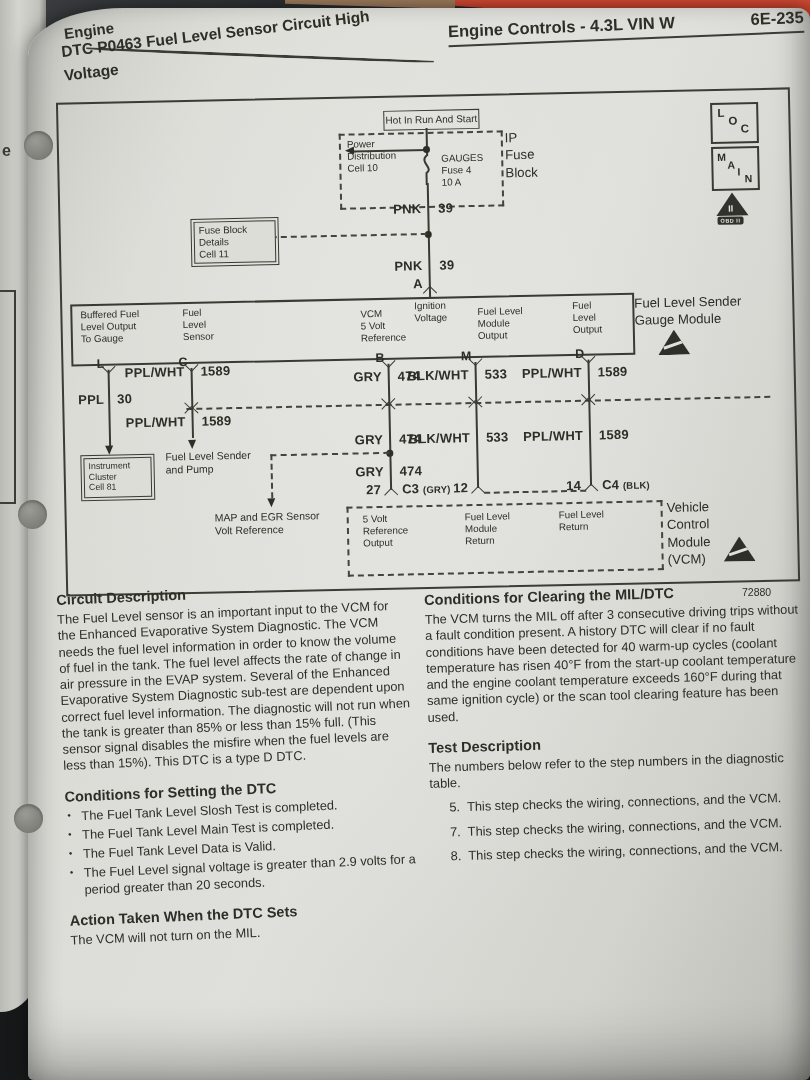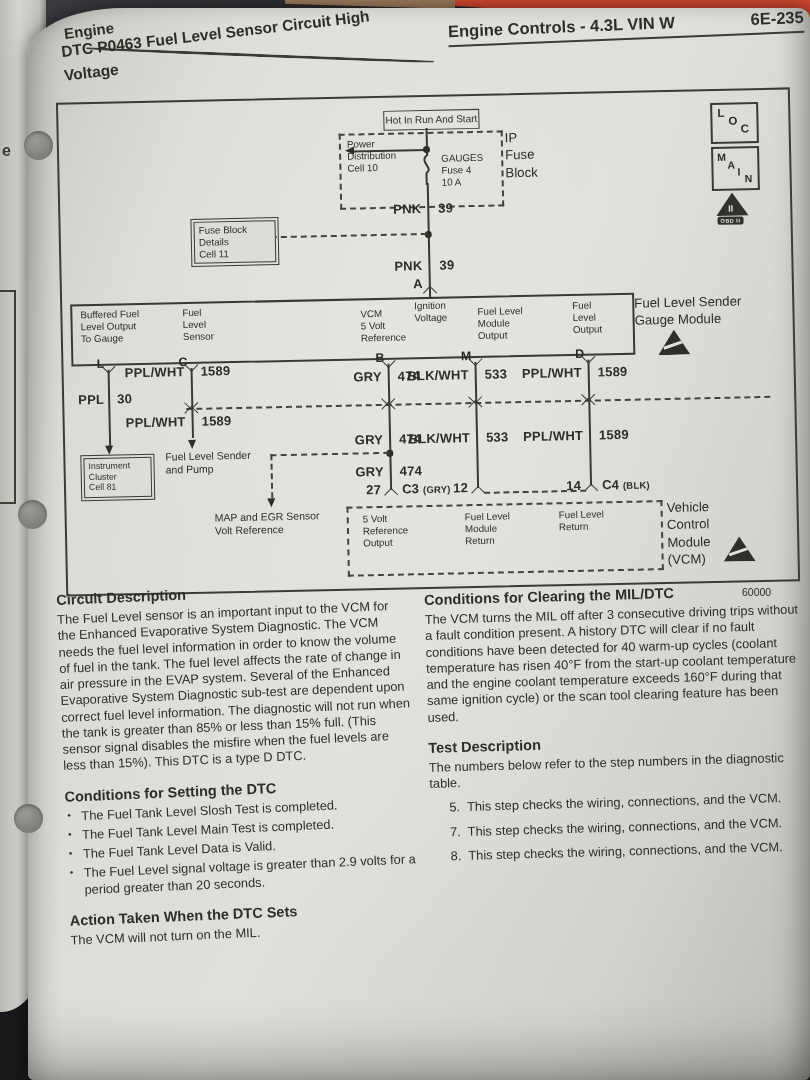--- a/index.html
+++ b/index.html
@@ -258,21 +258,21 @@
 Return</div>
     <div class="lbl ml" style="left:492px;top:415px;">Fuel Level
 Return</div>
     <div class="big ml" style="left:600px;top:407px;">Vehicle
 Control
 Module
 (VCM)</div>
     <div class="esd" style="left:656px;top:446px;"></div>
   </div>
 
-  <div class="abs" id="figure-number">60000</div>
+  <div class="abs" id="figure-number">72880</div>
 
   <div class="abs col" id="left-col">
     <h3 style="margin-top:0;">Circuit Description</h3>
     <p>The Fuel Level sensor is an important input to the VCM for the Enhanced Evaporative System Diagnostic. The VCM needs the fuel level information in order to know the volume of fuel in the tank. The fuel level affects the rate of change in air pressure in the EVAP system. Several of the Enhanced Evaporative System Diagnostic sub-test are dependent upon correct fuel level information. The diagnostic will not run when the tank is greater than 85% or less than 15% full. (This sensor signal disables the misfire when the fuel levels are less than 15%). This DTC is a type D DTC.</p>
     <h3>Conditions for Setting the DTC</h3>
     <div class="bullet-row">
       <span class="b">•</span>
       <span>The Fuel Tank Level Slosh Test is completed.</span>
     </div>
     <div class="bullet-row">

